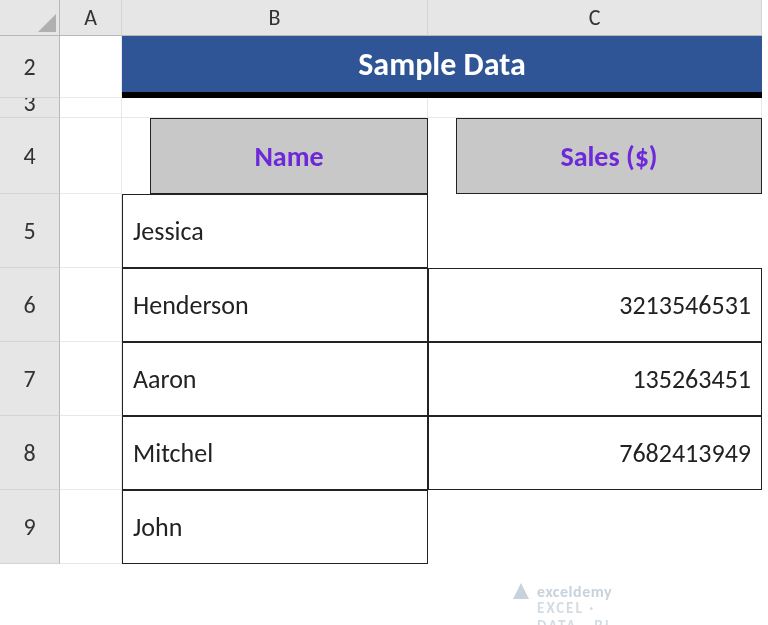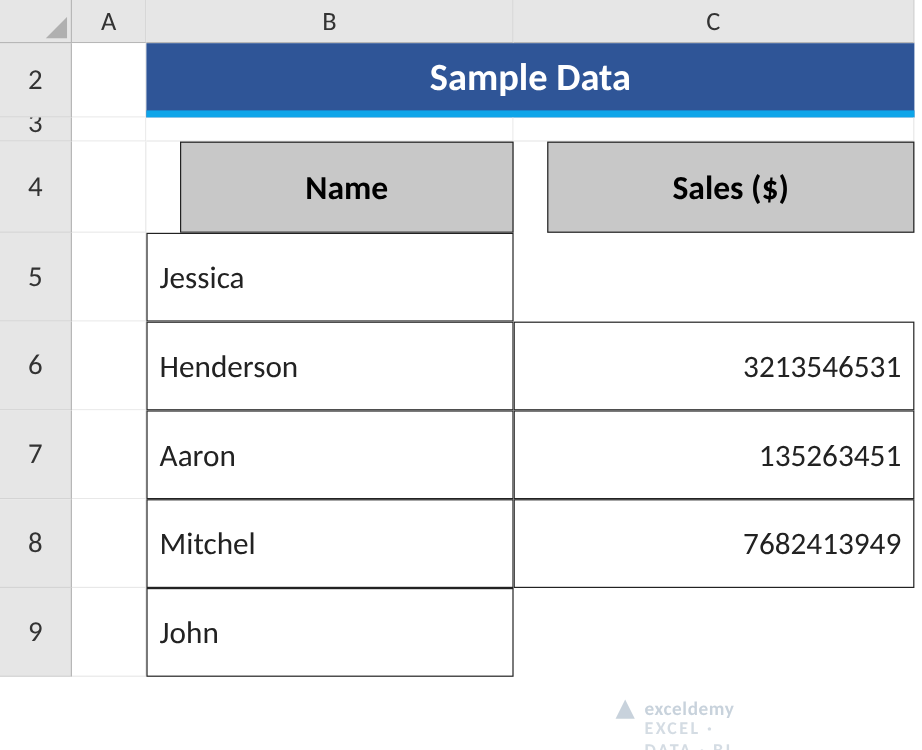--- a/index.html
+++ b/index.html
@@ -56,40 +56,40 @@
   .banner {
     grid-column: 3 / span 2;
     grid-row: 2;
     background: #2f5597;
     color: #ffffff;
     font-size: 32px;
     font-weight: 700;
     display: flex;
     align-items: center;
     justify-content: center;
-    border-bottom: 6px solid #0ea5e9;
+    border-bottom: 6px solid #000000;
   }
   
   .row3hdr {
     background: #e6e6e6;
     border-right: 1px solid #b7b7b7;
     border-bottom: 1px solid #d4d4d4;
     display: flex;
     align-items: flex-start;
     justify-content: center;
     font-size: 24px;
     color: #333;
     overflow: hidden;
     line-height: 10px;
     padding-top: 0;
   }
   
   .thdr {
     background: #c8c8c8;
-    color: #000000;
+    color: #6d28d9;
     font-size: 28px;
     font-weight: 700;
     display: flex;
     align-items: center;
     justify-content: center;
     border: 1.5px solid #222;
     margin-left: 28px;
   }
   .tcell {
     background: #ffffff;

